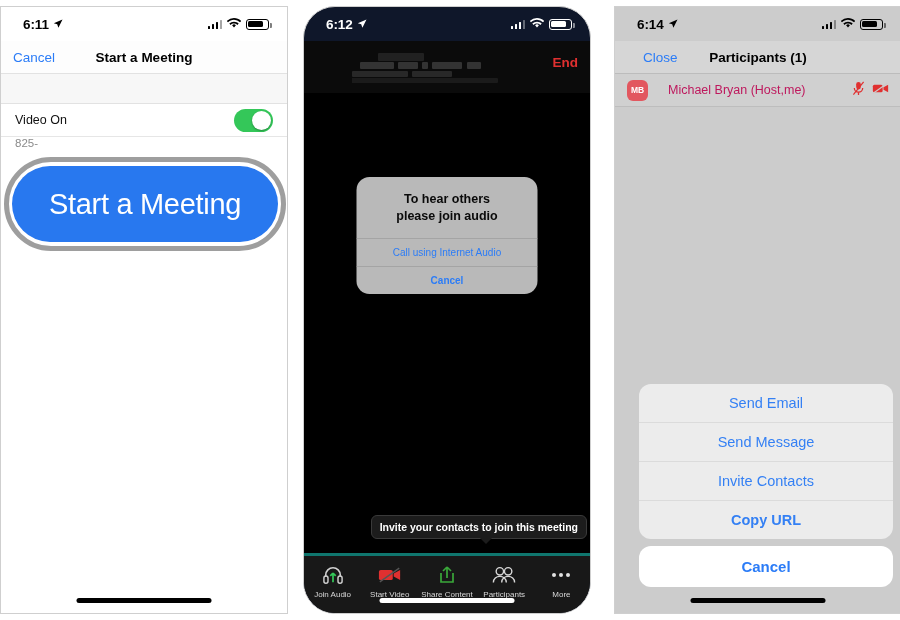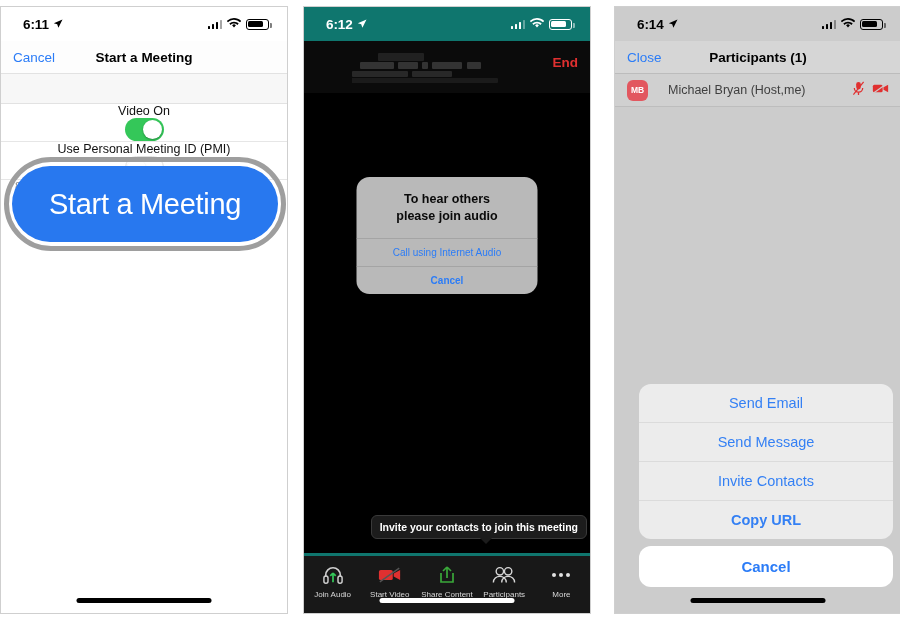--- a/index.html
+++ b/index.html
@@ -9,21 +9,21 @@
     font-family: "Liberation Sans", sans-serif;
     overflow: hidden;
   }
   .stage { position: relative; width: 900px; height: 620px; background: #fff; }
 
   .phone {
     position: absolute; top: 6px; width: 288px; height: 608px;
     border: 1px solid #cfcfcf; background: #fff; overflow: hidden;
   }
   #phone1 { left: 0px; }
-  #phone2 { left: 303px; background: #0f766e; }
+  #phone2 { left: 303px; background: #0f172a; border-radius: 32px; }
   #phone3 { left: 614px; background: #cccccc; }
 
   
   .statusbar {
     height: 34px; display: flex; align-items: center;
     justify-content: space-between; padding: 0 18px 0 22px;
     font-size: 13.5px; font-weight: bold; letter-spacing: -0.1px;
   }
   .statusbar.dark { color: #fff; }
   .statusbar.light { color: #000; }
@@ -48,21 +48,20 @@
   .nav-left { font-size: 13.5px; color: #2b7cf7; }
   .nav-title {
     position: absolute; left: 0; right: 0; text-align: center;
     font-size: 13.5px; font-weight: bold; color: #000; pointer-events: none;
   }
   .list-gap { height: 30px; background: #f7f7f7; border-bottom: 1px solid #e2e2e2; }
   .row {
     background: #fff; border-bottom: 1px solid #e6e6e6;
     padding: 0 14px; display: flex; align-items: center; justify-content: space-between;
     min-height: 33px;
-    flex-direction: column;
   }
   .row-label { font-size: 12.5px; color: #111; }
   .row-sub { font-size: 11.5px; color: #8b8b8b; padding: 0 14px 4px; background:#fff; }
   .toggle { width: 39px; height: 23px; border-radius: 12px; position: relative; flex: 0 0 auto; }
   .toggle.on { background: #34c759; }
   .toggle.off { background: #fff; border: 1px solid #e0e0e0; }
   .toggle .knob {
     position: absolute; top: 2px; width: 19px; height: 19px; border-radius: 50%;
     background: #fff; box-shadow: 0 1px 2px rgba(0,0,0,.3);
   }
@@ -135,33 +134,33 @@
   }
   .tb-item { flex: 1; text-align: center; color: #d8d8d8; }
   .tb-ico { height: 24px; display: flex; align-items: center; justify-content: center; }
   .tb-lbl { font-size: 8px; margin-top: 3px; display:block; }
   .dots { display: flex; gap: 3px; align-items: center; justify-content: center; }
   .dots i { width: 4px; height: 4px; border-radius: 50%; background: #e2e2e2; display: block; }
 
   
   .p3-nav {
     height: 33px; display: flex; align-items: center; position: relative;
-    padding: 0 12px; background: #d6d6d6; border-bottom: 1px solid #bcbcbc;
+    padding: 0 28px; background: #d6d6d6; border-bottom: 1px solid #bcbcbc;
   }
   .p3-nav .nav-left { color: #2b7cf7; }
   .p-row {
     background: #d0d0d0; border-bottom: 1px solid #bdbdbd;
     height: 33px; display: flex; align-items: center; padding: 0 12px; gap: 20px;
   }
   .avatar {
     width: 21px; height: 21px; border-radius: 6px; background: #e2575f;
     color: #fff; font-size: 8.5px; font-weight: bold;
     display: flex; align-items: center; justify-content: center; flex: 0 0 auto;
   }
-  .p-name { font-size: 12.5px; color: #404040; flex: 1; }
+  .p-name { font-size: 12.5px; color: #be185d; flex: 1; }
   .p-icons { display: flex; gap: 7px; align-items: center; }
 
   .sheet { position: absolute; left: 24px; right: 8px; bottom: 26px; }
   .sheet-group {
     background: #efefef; border-radius: 12px; overflow: hidden;
     opacity: .94; margin-bottom: 7px;
   }
   .sheet-item {
     text-align: center; padding: 11px 6px; color: #2b7cf7; font-size: 14.5px;
     border-bottom: 1px solid #dcdcdc;
@@ -212,26 +211,20 @@
 
     <div class="list-gap"></div>
 
     <div class="row">
       <span class="row-label">Video On</span>
       <span class="toggle on">
           <span class="knob"></span>
         </span>
     </div>
 
-    <div class="row">
-      <span class="row-label">Use Personal Meeting ID (PMI)</span>
-      <span class="toggle off">
-          <span class="knob"></span>
-        </span>
-    </div>
     <div class="row-sub">825-</div>
 
     <div class="cta-wrap">
       <div class="cta-ring"></div>
       <div class="cta-btn">Start a Meeting</div>
     </div>
 
     <div class="home-ind dark-bar"></div>
   </div>
 

